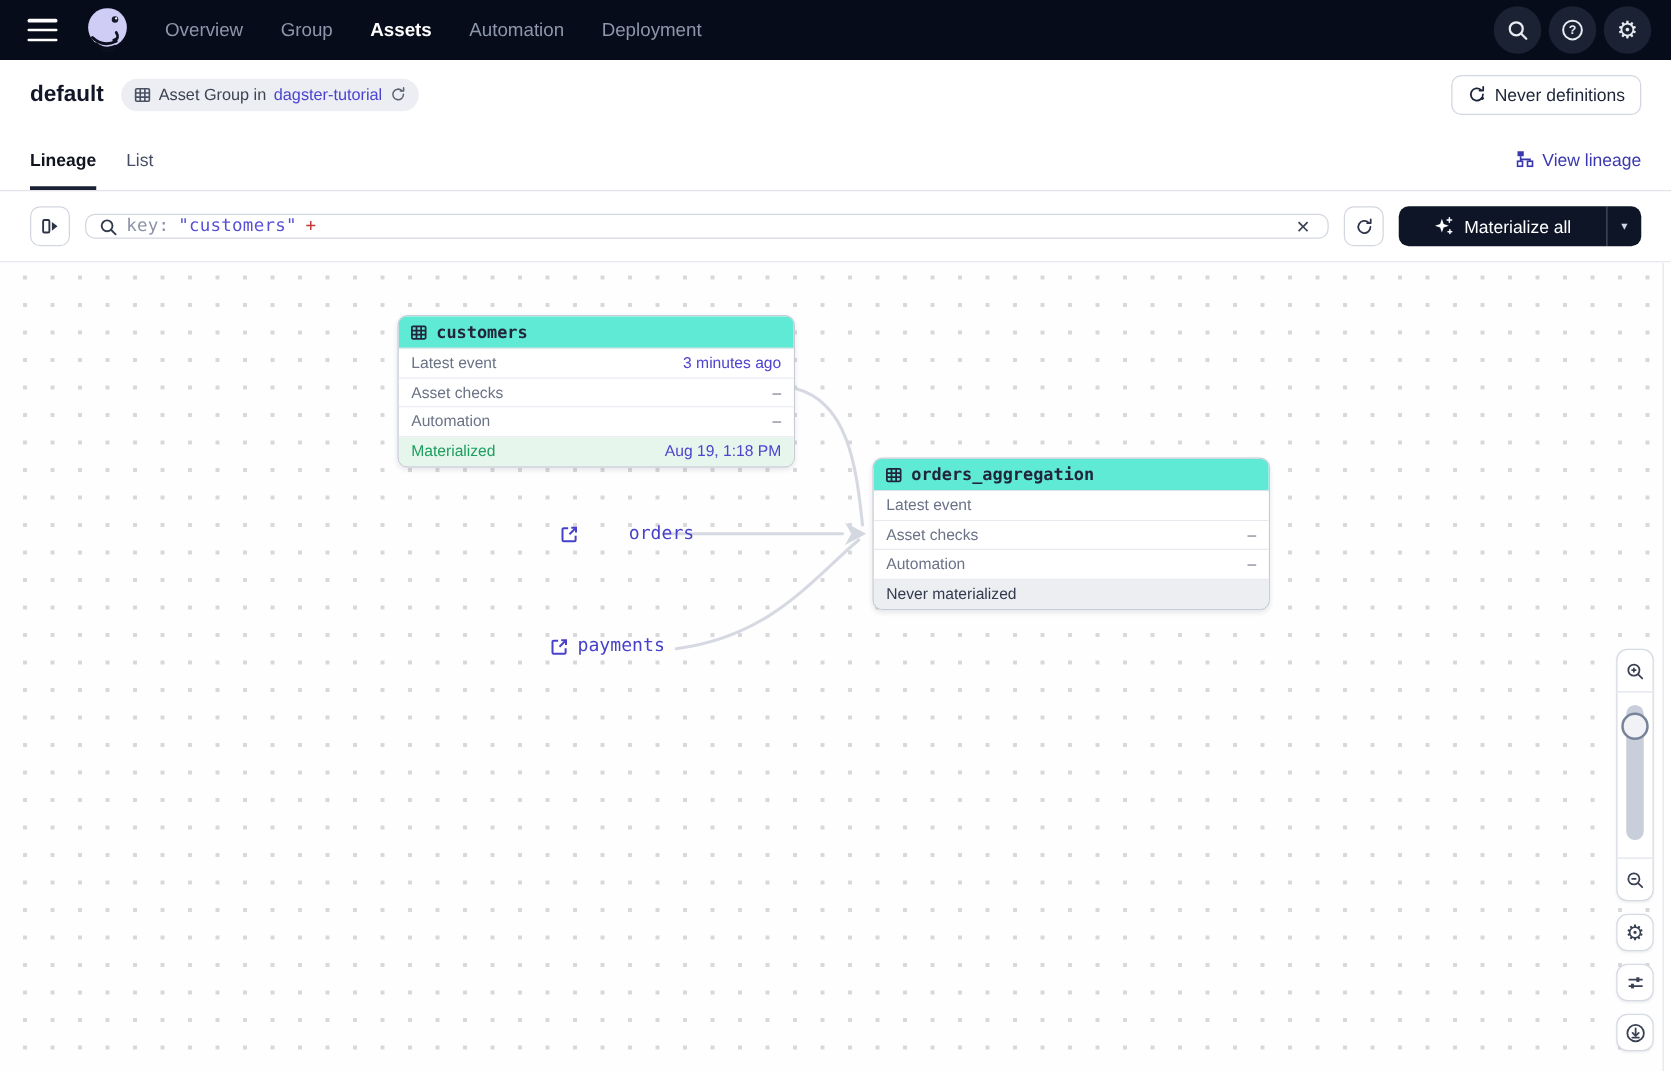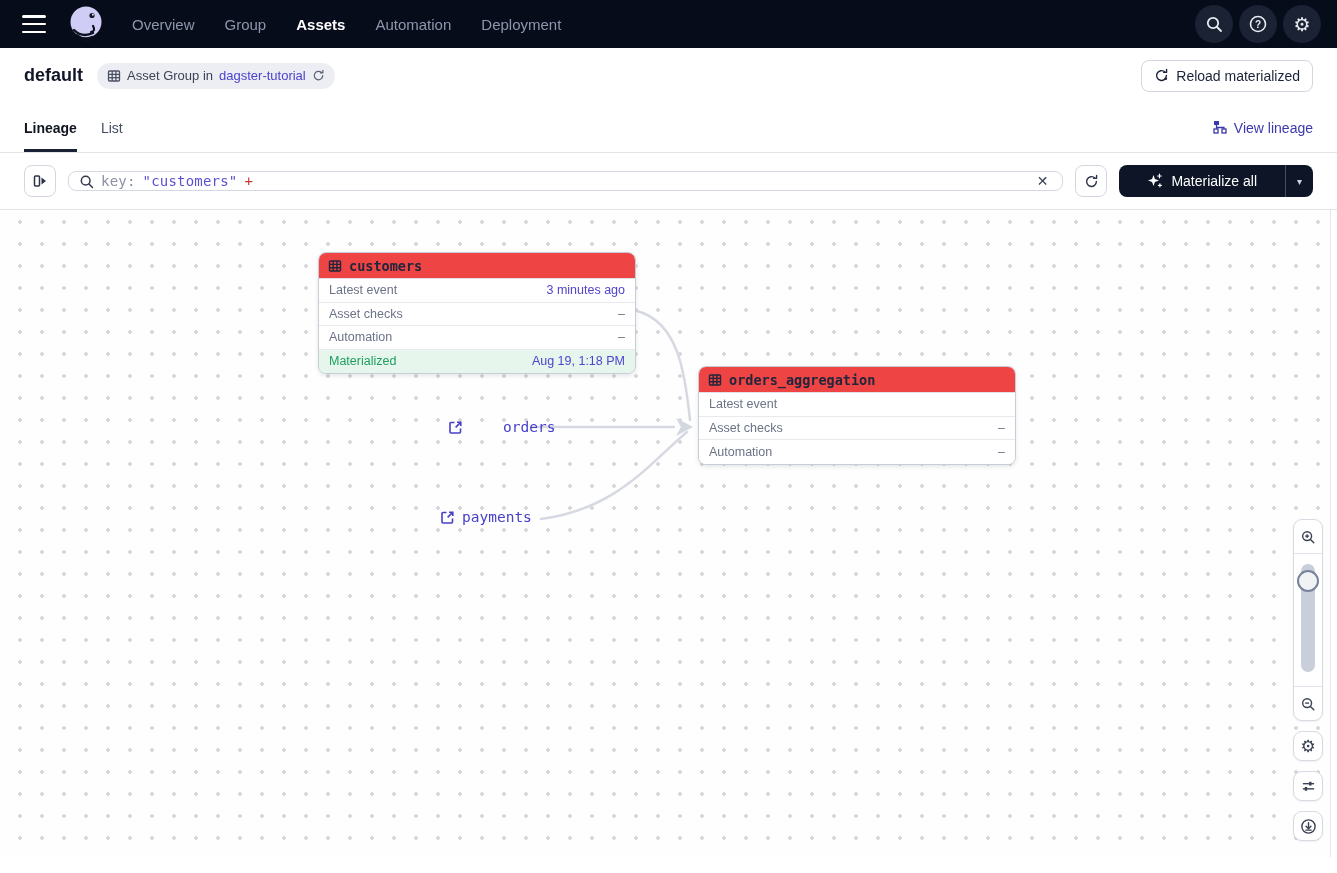--- a/index.html
+++ b/index.html
@@ -51,21 +51,21 @@
 
   
   .canvas { position:relative; height:647px; background:#fefefe;
     background-image:radial-gradient(circle, #d8d8db 1.8px, rgba(0,0,0,0) 2px);
     background-size:22px 22px; background-position:9px 1px; overflow:hidden; }
   .rightstrip { position:absolute; top:0; bottom:0; right:0; width:7px; background:#fff; border-left:1px solid #e4e6ea; }
   svg.edges { position:absolute; left:0; top:0; pointer-events:none; }
 
   
   .asset-card { position:absolute; width:318px; border:1px solid #c7ccd7; border-radius:8px; background:#fff; overflow:hidden; box-shadow:0 2px 4px rgba(20,25,45,.10); cursor:pointer; }
-  .card-head { height:26px; background:#ef4444; display:flex; align-items:center; gap:7px; padding:0 9px; border-bottom:1px solid #dfe2e9; }
+  .card-head { height:26px; background:#5eead4; display:flex; align-items:center; gap:7px; padding:0 9px; border-bottom:1px solid #dfe2e9; }
   .card-head .name { font-family:"DejaVu Sans Mono", monospace; font-size:13.5px; font-weight:700; color:#21263c; }
   .card-row { height:23.5px; display:flex; align-items:center; justify-content:space-between; padding:0 10px; border-bottom:1px solid #e7e9ef; font-size:12.5px; background:#fff; }
   .card-row:last-child { border-bottom:none; }
   .card-row .lbl { color:#6b7386; }
   .card-row .val { color:#6b7386; }
   .card-row .val.link { color:#4f43cf; cursor:pointer; }
   .card-row.materialized { background:#e6f6ed; }
   .card-row.materialized .lbl { color:#1d9e5f; }
   .card-row.never { background:#eceef2; }
   .card-row.never .lbl { color:#333a4e; }
@@ -146,21 +146,21 @@
         </svg>
     </span>
   </div>
   <div class="spacer"></div>
   <button class="btn-outline">
     <svg width="15" height="15" viewBox="0 0 16 16">
         <path d="M13.2 8a5.2 5.2 0 1 1-1.6-3.7" fill="none" stroke="#1b2437" stroke-width="1.5" stroke-linecap="round"></path>
         <path d="M13.4 1.6v3.1h-3.1" fill="none" stroke="#1b2437" stroke-width="1.5" stroke-linecap="round" stroke-linejoin="round"></path>
         <circle cx="12.6" cy="11.4" r="1.4" fill="#1b2437"></circle>
       </svg>
-    <span>Reload materialized</span>
+    <span>Never definitions</span>
   </button>
 </div>
 
 <div class="tabsrow">
   <div class="tab active">Lineage</div>
   <div class="tab">List</div>
   <div class="spacer"></div>
   <div class="viewlineage">
     <svg width="15" height="15" viewBox="0 0 15 15">
         <rect x="1" y="1" width="5" height="4" fill="#3b38ae"></rect>
@@ -263,20 +263,23 @@
       <span class="val"></span>
     </div>
     <div class="card-row">
       <span class="lbl">Asset checks</span>
       <span class="val">–</span>
     </div>
     <div class="card-row">
       <span class="lbl">Automation</span>
       <span class="val">–</span>
     </div>
+    <div class="card-row never">
+      <span class="lbl">Never materialized</span>
+    </div>
   </div>
 
   <div class="ext-link" style="left:448px; top:209px;gap:40px;">
     <svg width="15" height="15" viewBox="0 0 15 15">
         <path d="M12.5 8.5 V12 a1 1 0 0 1 -1 1 H3 a1 1 0 0 1 -1-1 V3.5 a1 1 0 0 1 1-1 H6.5" fill="none" stroke="#4740c9" stroke-width="1.6"></path>
         <path d="M9 2.2 h3.8 v3.8" fill="none" stroke="#4740c9" stroke-width="1.6"></path>
         <line x1="12.6" y1="2.4" x2="7.6" y2="7.4" stroke="#4740c9" stroke-width="1.6"></line>
       </svg>
     <span class="name">orders</span>
   </div>

